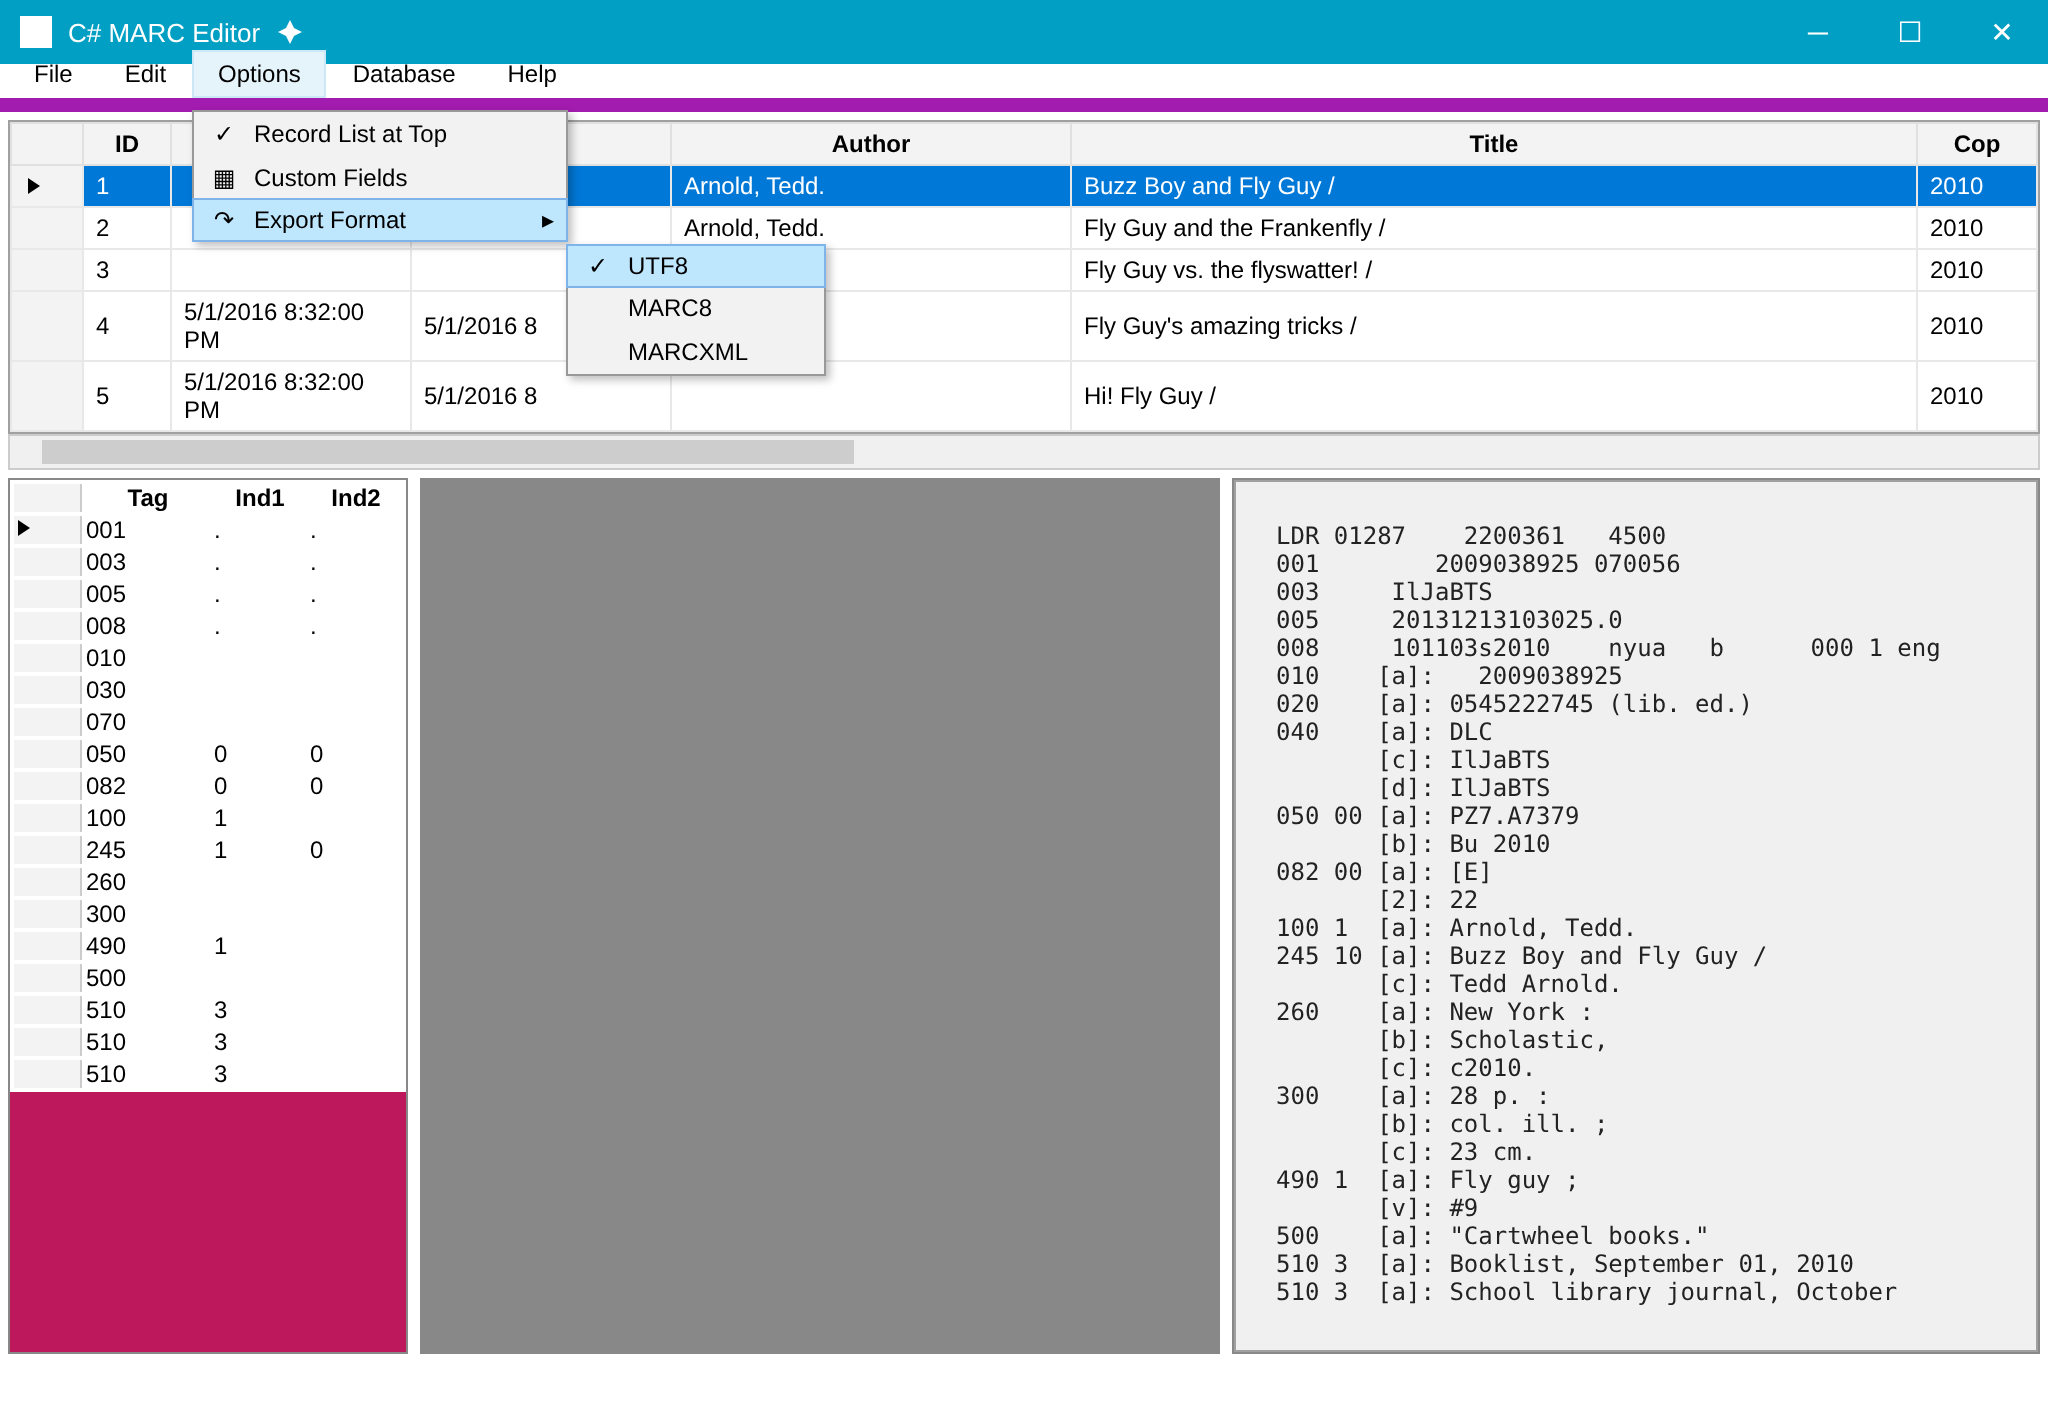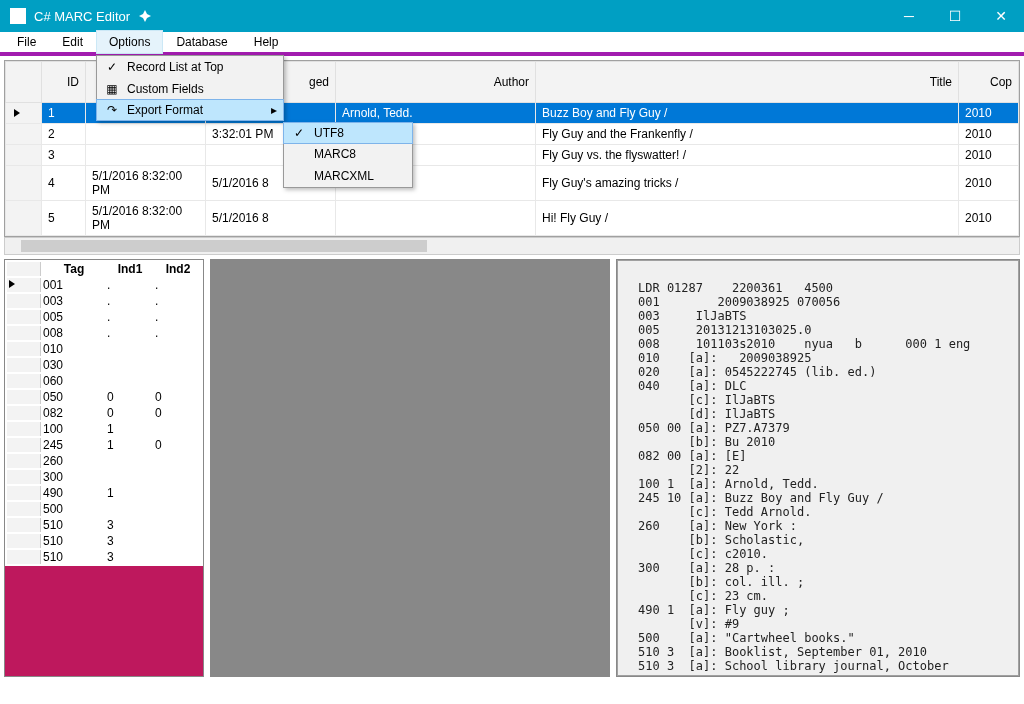--- a/index.html
+++ b/index.html
@@ -4,27 +4,27 @@
 <style>
 * { box-sizing: border-box; margin: 0; padding: 0; font-family: "Segoe UI", Tahoma, sans-serif; }
 body { background: #fff; font-size: 12px; }
 .window { width: 1024px; height: 681px; display: flex; flex-direction: column; box-shadow: 0 4px 20px rgba(0,0,0,0.3); }
 .titlebar { background: #009fc3; color: #fff; height: 32px; display: flex; align-items: center; padding-left: 10px; }
 .titlebar .icon { width: 16px; height: 16px; background: #fff; margin-right: 8px; }
 .titlebar .title { font-size: 13px; }
 .winbtns { margin-left: auto; display: flex; }
 .winbtns span { width: 46px; height: 32px; display: flex; align-items: center; justify-content: center; font-size: 14px; color: #fff; }
 .pin { width: 30px; display: flex; align-items: center; justify-content: center; }
-.menubar { background: #fff; border-bottom: 4px solid #a21caf; height: 24px; display: flex; align-items: center; padding: 0 4px; }
+.menubar { background: #fff; border-bottom: 7px solid #a21caf; height: 24px; display: flex; align-items: flex-end; padding: 0 4px; }
 .menubar .item { padding: 4px 12px; cursor: default; border: 1px solid transparent; }
 .menubar .item.open { background: #e5f3fb; border: 1px solid #cce8f6; }
 .content { flex: 1; background: #fff; padding: 4px; display: flex; flex-direction: column; gap: 4px; overflow: hidden; }
 .grid { border: 1px solid #a0a0a0; background: #888; }
 .grid table { border-collapse: collapse; width: 100%; background: #fff; }
-.grid th { background: #f3f3f3; border: 1px solid #e0e0e0; padding: 13px 6px; text-align: right; font-weight: normal; }
+.grid th { background: #f3f3f3; border: 1px solid #e0e0e0; padding: 3px 6px; text-align: center; font-weight: bold; }
 .grid td { border: 1px solid #e8e8e8; padding: 3px 6px; }
 .grid tr.sel td { background: #0078d7; color: #fff; }
 .rowhdr { width: 34px; background: #f3f3f3 !important; border-right: 1px solid #ccc; }
 tr.sel .rowhdr { background: #f3f3f3 !important; color: #000; }
 .scroll-x { height: 18px; background: #f0f0f0; border: 1px solid #ccc; position: relative; }
 .scroll-x::after { content:""; position:absolute; left:16px; top:2px; width:40%; height:12px; background:#cdcdcd; }
 .panels { flex: 1; display: flex; gap: 6px; overflow: hidden; }
 .panel { border: 1px solid #888; background: #888; display: flex; flex-direction: column; }
 .panel .gridwrap { flex: 1; overflow: hidden; background: #be185d; }
 .panel table { width: 100%; table-layout: fixed; }
@@ -228,21 +228,21 @@
                   <td></td>
                 </tr>
             <tr>
                   <td class="rowhdr"></td>
                   <td>030</td>
                   <td></td>
                   <td></td>
                 </tr>
             <tr>
                   <td class="rowhdr"></td>
-                  <td>060</td>
+                  <td>070</td>
                   <td></td>
                   <td></td>
                 </tr>
             <tr>
                   <td class="rowhdr"></td>
                   <td>050</td>
                   <td>0</td>
                   <td>0</td>
                 </tr>
             <tr>

